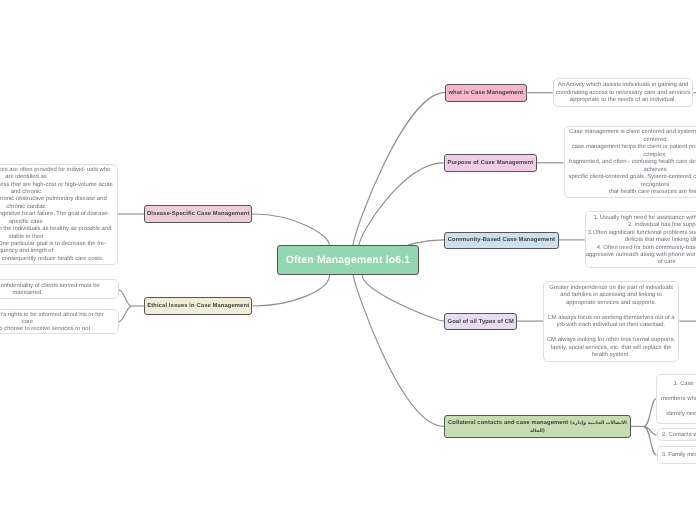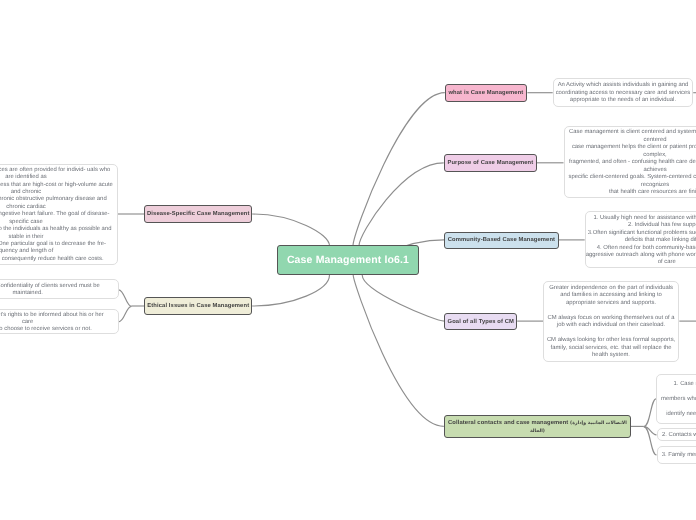--- a/index.html
+++ b/index.html
@@ -56,21 +56,21 @@
 
     <g stroke="#c9c9c9" stroke-width="1.1" fill="none">
       <path d="M 630.9 426.4 L 643.8 426.4"></path>
       <path d="M 643.8 426.6 C 650.5 426.6, 650.5 398.7, 656.3 398.7"></path>
       <path d="M 643.8 426.6 C 650.5 426.6, 650.5 434.8, 656.5 434.8"></path>
       <path d="M 643.8 426.6 C 650.5 426.6, 650.5 454.9, 656.5 454.9"></path>
     </g>
   </svg>
 
   <div class="node topic" id="central" style="left:277px;top:245.3px;width:142px;height:29.7px;">
-    <span>Case Management lo6.1</span>
+    <span>Often Management lo6.1</span>
   </div>
 
   <div class="node topic" style="left:444.5px;top:84px;width:82.9px;height:17.6px;background:#F7B6CE;">
     <span>what is Case Management</span>
   </div>
 
   <div class="node topic" style="left:443.7px;top:153.7px;width:93.4px;height:18.1px;background:#EFCDE7;">
     <span>Purpose of Case Management</span>
   </div>
 

